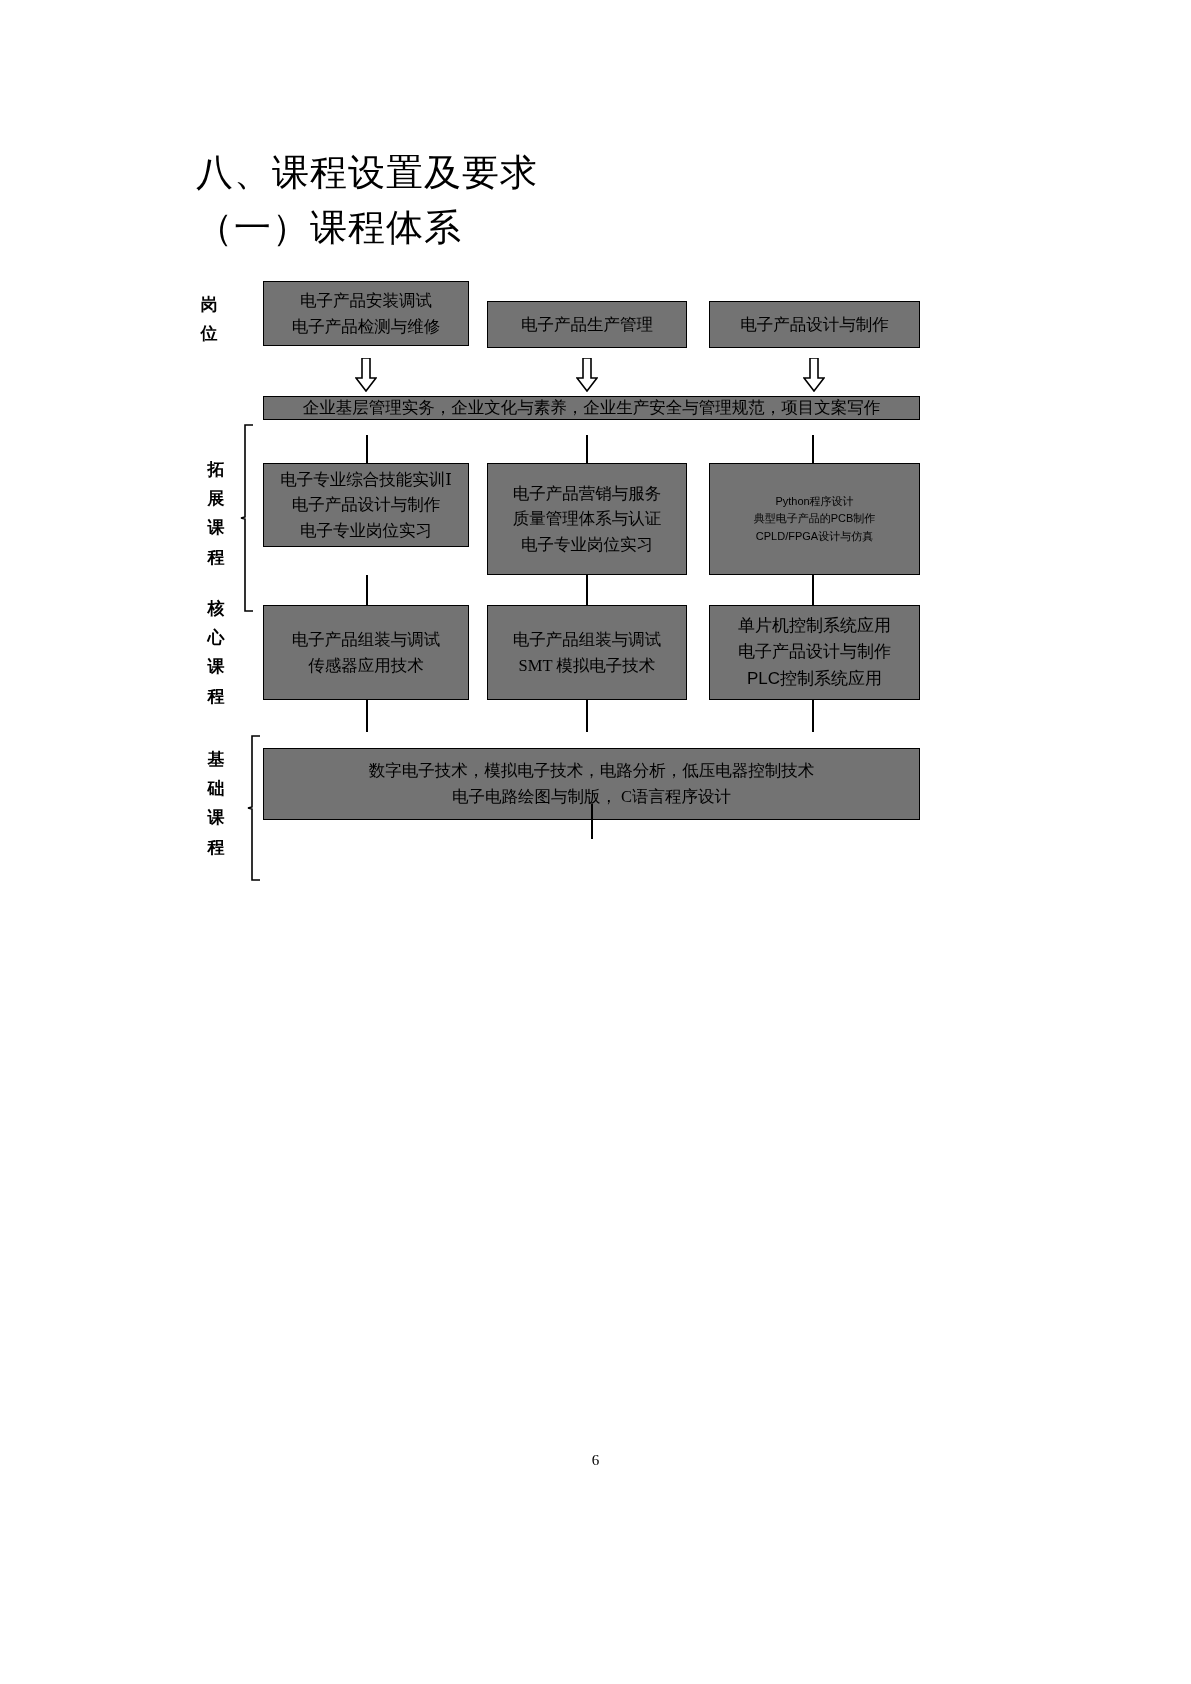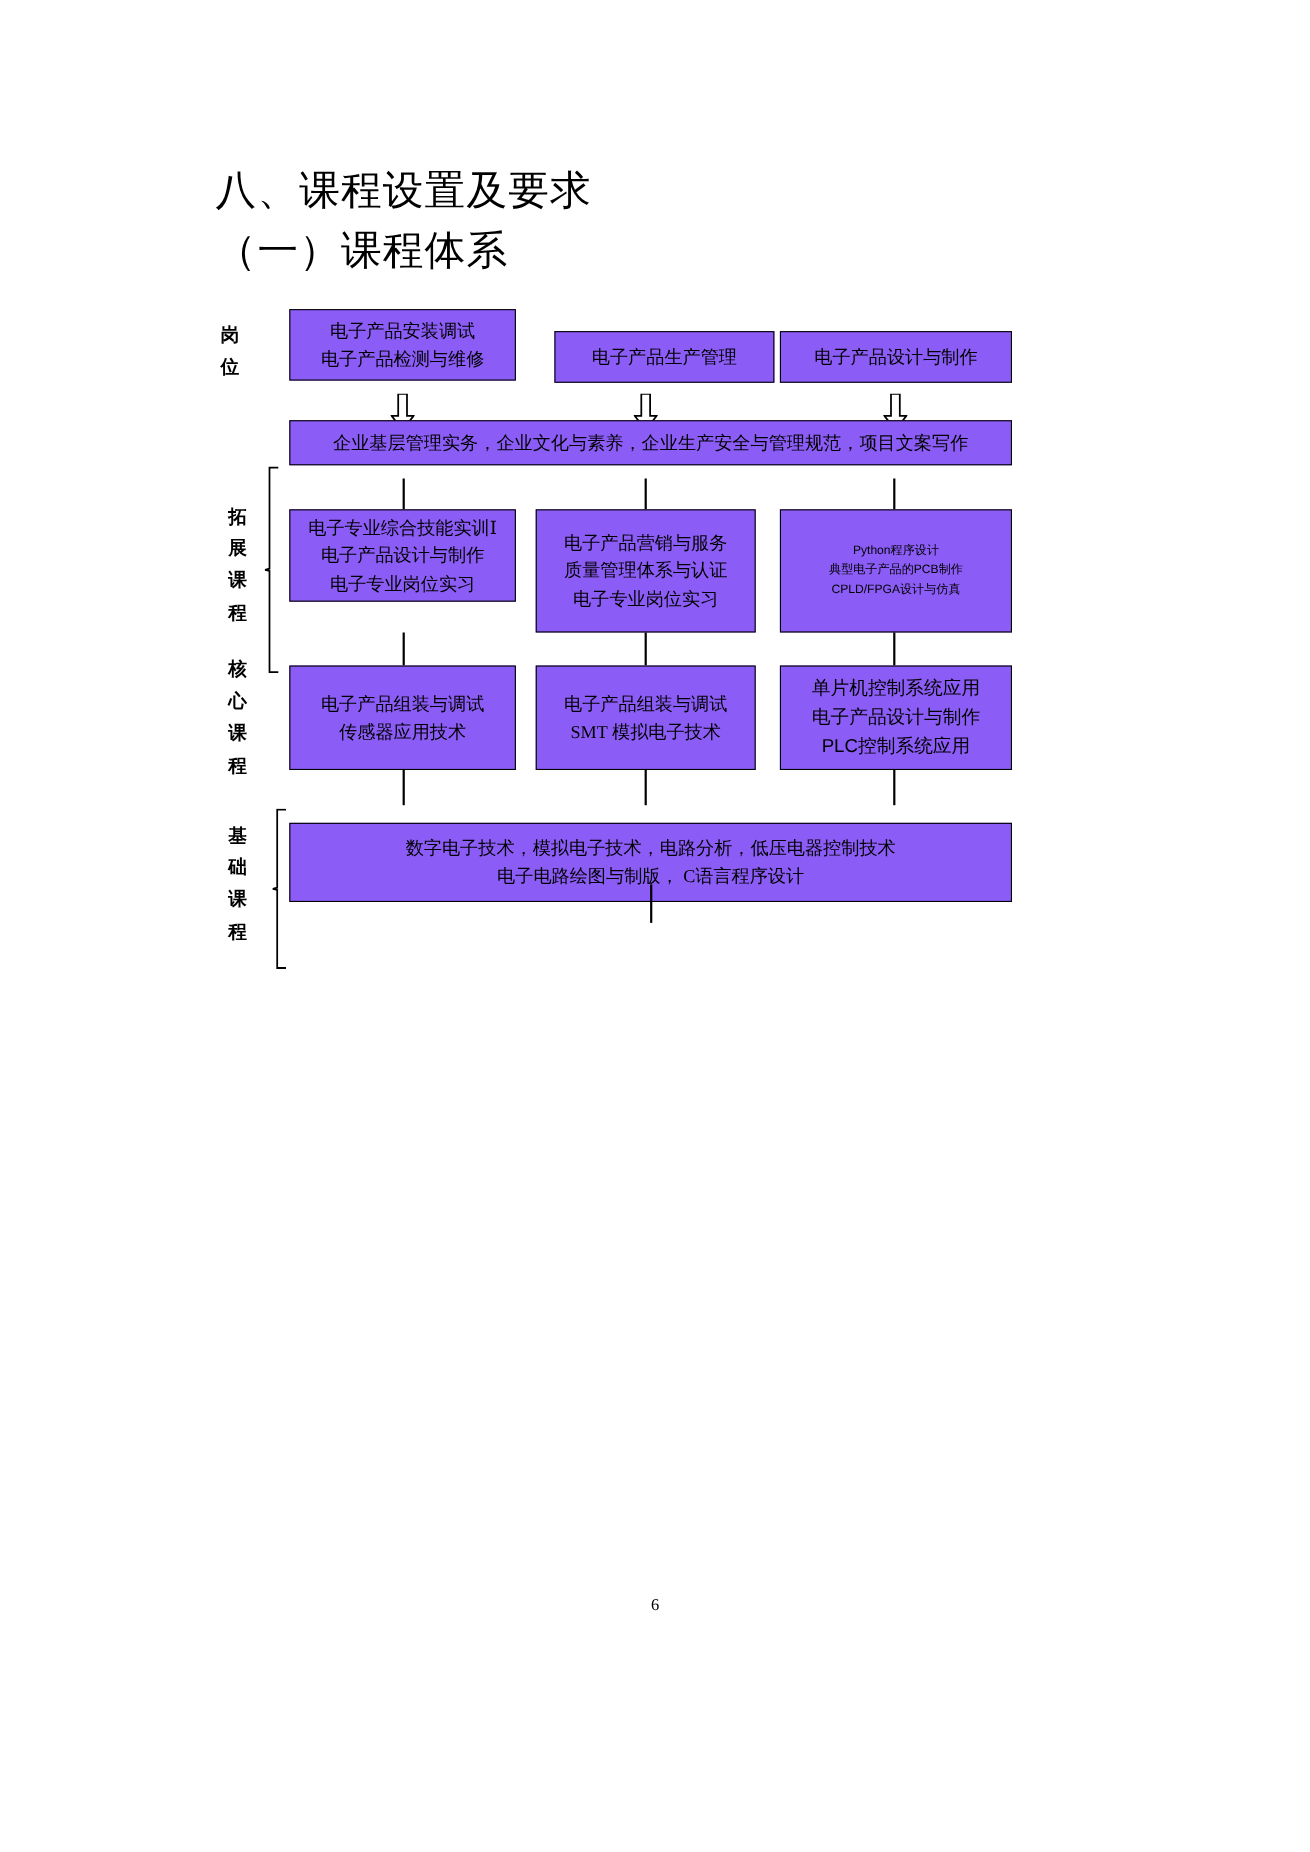--- a/index.html
+++ b/index.html
@@ -40,21 +40,21 @@
     left: 0;
     top: 0;
     width: 1191px;
     height: 1684px;
   }
 
   
   .box {
     position: absolute;
     border: 1.6px solid #000;
-    background: #8b5cf6;
+    background: #737373;
     box-sizing: border-box;
     display: flex;
     flex-direction: column;
     align-items: center;
     justify-content: center;
     text-align: center;
     font-family: "Liberation Serif", "DejaVu Serif", serif;
     font-size: 16.5px;
     line-height: 1.55;
     color: #000;
@@ -122,21 +122,21 @@
     <div class="sidelabel" style="left:196px; top:290px;">
       <span>岗</span>
       <span>位</span>
     </div>
 
     <div class="box" style="left:263px; top:281px; width:206px; height:65px;">
       <span class="ln">电子产品安装调试</span>
       <span class="ln">电子产品检测与维修</span>
     </div>
 
-    <div class="box" style="left:487px; top:301px; width:200px; height:47px;margin-left:17px;">
+    <div class="box" style="left:487px; top:301px; width:200px; height:47px;">
       <span class="ln">电子产品生产管理</span>
     </div>
 
     <div class="box" style="left:709px; top:301px; width:211px; height:47px;">
       <span class="ln">电子产品设计与制作</span>
     </div>
 
     <div class="blockarrow" style="left:355px; top:358px;">
       <svg viewBox="0 0 22 34" preserveAspectRatio="none">
         <polygon points="7,0 15,0 15,20 21,20 11,33 1,20 7,20" fill="#ffffff" stroke="#000000" stroke-width="1.6"></polygon>
@@ -146,21 +146,21 @@
       <svg viewBox="0 0 22 34" preserveAspectRatio="none">
         <polygon points="7,0 15,0 15,20 21,20 11,33 1,20 7,20" fill="#ffffff" stroke="#000000" stroke-width="1.6"></polygon>
       </svg>
     </div>
     <div class="blockarrow" style="left:803px; top:358px;">
       <svg viewBox="0 0 22 34" preserveAspectRatio="none">
         <polygon points="7,0 15,0 15,20 21,20 11,33 1,20 7,20" fill="#ffffff" stroke="#000000" stroke-width="1.6"></polygon>
       </svg>
     </div>
 
-    <div class="box" style="left:263px; top:382px; width:657px; height:41px;">
+    <div class="box" style="left:263px; top:396px; width:657px; height:24px;">
       <span class="ln">企业基层管理实务，企业文化与素养，企业生产安全与管理规范，项目文案写作</span>
     </div>
 
     <div class="vline" style="left:366px; top:435px; height:28px;"></div>
     <div class="vline" style="left:586px; top:435px; height:28px;"></div>
     <div class="vline" style="left:812px; top:435px; height:28px;"></div>
 
     <div class="sidelabel" style="left:203px; top:455px;">
       <span>拓</span>
       <span>展</span>

